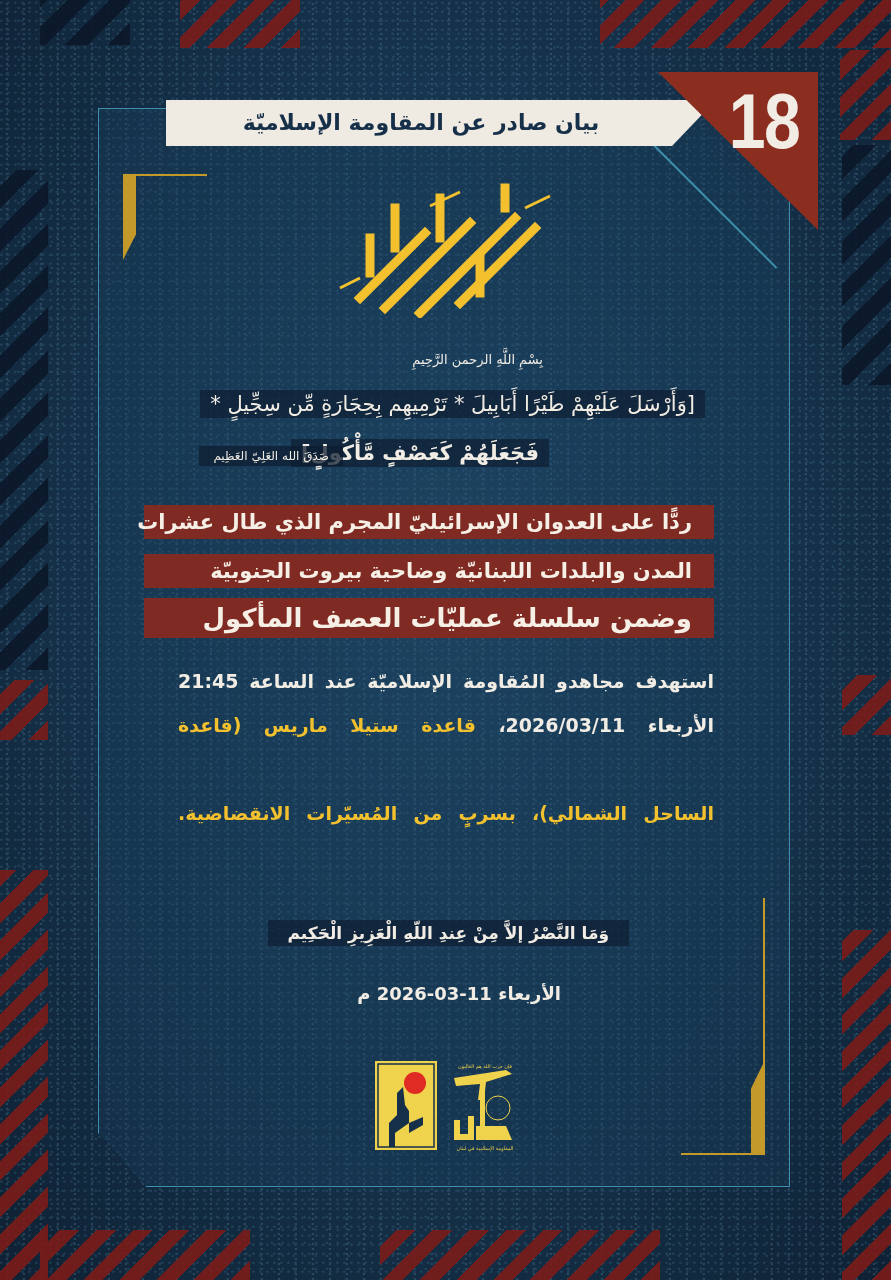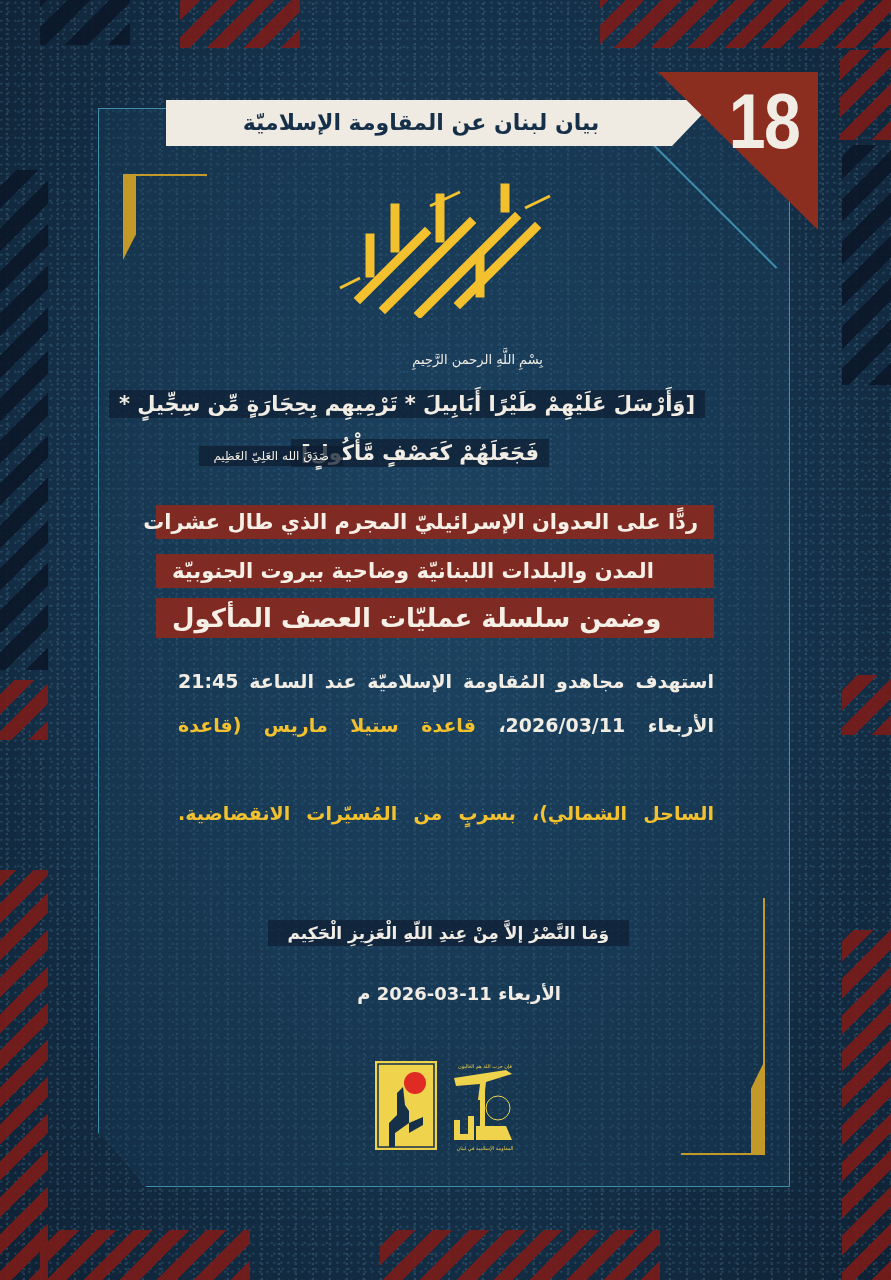--- a/index.html
+++ b/index.html
@@ -35,26 +35,26 @@
     clip-path: polygon(0 0, 100% 0, 100% 70%, 0 100%); }
   .corner-br-h { position:absolute; left:681px; top:1153px; width:84px; height:2px; background:#c39a2a; }
   .corner-br-v { position:absolute; left:751px; top:898px; width:14px; height:257px; background:linear-gradient(#c39a2a,#c39a2a) right/2px 100% no-repeat; }
   .corner-br-v2 { position:absolute; left:751px; top:1060px; width:14px; height:95px; background:#c39a2a;
     clip-path: polygon(100% 0, 100% 100%, 0 100%, 0 30%); }
 
   .logo-calli { position:absolute; left:330px; top:178px; width:230px; height:140px; }
 
   .ar { direction:rtl; text-align:right; position:absolute; color:#f1ece4; font-family:"DejaVu Sans", sans-serif; }
   .basmala { right:348px; top:352px; font-size:13px; }
-  .verse1 { right:186px; top:390px; font-size:21px; font-weight:bold; background:rgba(14,30,50,.7); padding:2px 10px; white-space:nowrap; }
+  .verse1 { right:186px; top:390px; font-size:21px; font-weight:normal; background:rgba(14,30,50,.7); padding:2px 10px; white-space:nowrap; }
   .verse2 { right:342px; top:439px; font-size:21px; font-weight:bold; background:rgba(14,30,50,.7); padding:2px 10px; white-space:nowrap; }
   .sadaq { right:548px; top:446px; font-size:12px; background:rgba(14,30,50,.75); padding:3px 14px; white-space:nowrap; }
 
-  .red-line { position:absolute; right:177px; background:#7f2a22; color:#f6efe6; direction:rtl; text-align:left;
-    font-weight:bold; white-space:nowrap; padding:0 16px; font-family:"DejaVu Sans", sans-serif; }
+  .red-line { position:absolute; right:177px; background:#7f2a22; color:#f6efe6; direction:rtl; text-align:right;
+    font-weight:bold; white-space:nowrap; padding:0 22px; font-family:"DejaVu Sans", sans-serif; }
   .rl1 { top:505px; width:526px; height:34px; line-height:34px; font-size:21px; }
   .rl2 { top:554px; width:526px; height:34px; line-height:34px; font-size:21px; }
   .rl3 { top:598px; width:526px; height:40px; line-height:40px; font-size:26px; }
 
   .body-line { position:absolute; right:177px; width:536px; direction:rtl; text-align:justify; text-align-last:justify;
     font-weight:bold; font-size:19px; white-space:nowrap; line-height:28px; }
   .bl1 { top:667px; color:#f1ece4; }
   .bl2 { top:711px; }
   .bl3 { top:755px; color:#f3c12e; }
   .bl4 { top:799px; color:#f3c12e; }
@@ -87,21 +87,21 @@
   <div class="frame"></div>
   <div class="frame-diag"></div>
 
   <div class="corner-tl-h"></div>
   <div class="corner-tl-v"></div>
   <div class="corner-br-h"></div>
   <div class="corner-br-v"></div>
   <div class="corner-br-v2"></div>
 
   <div class="header-bar"></div>
-  <div class="header-title">بيان لبنان عن المقاومة الإسلاميّة</div>
+  <div class="header-title">بيان صادر عن المقاومة الإسلاميّة</div>
   <div class="num-tri"></div>
   <div class="num">18</div>
 
   <svg class="logo-calli" viewBox="0 0 230 140">
     <g fill="none" stroke="#f3c12e" stroke-width="9" stroke-linecap="square">
       <path d="M30 120 L95 55"></path>
       <path d="M55 130 L140 45"></path>
       <path d="M90 135 L185 40"></path>
       <path d="M130 125 L205 50"></path>
       <path d="M65 70 L65 30"></path>

